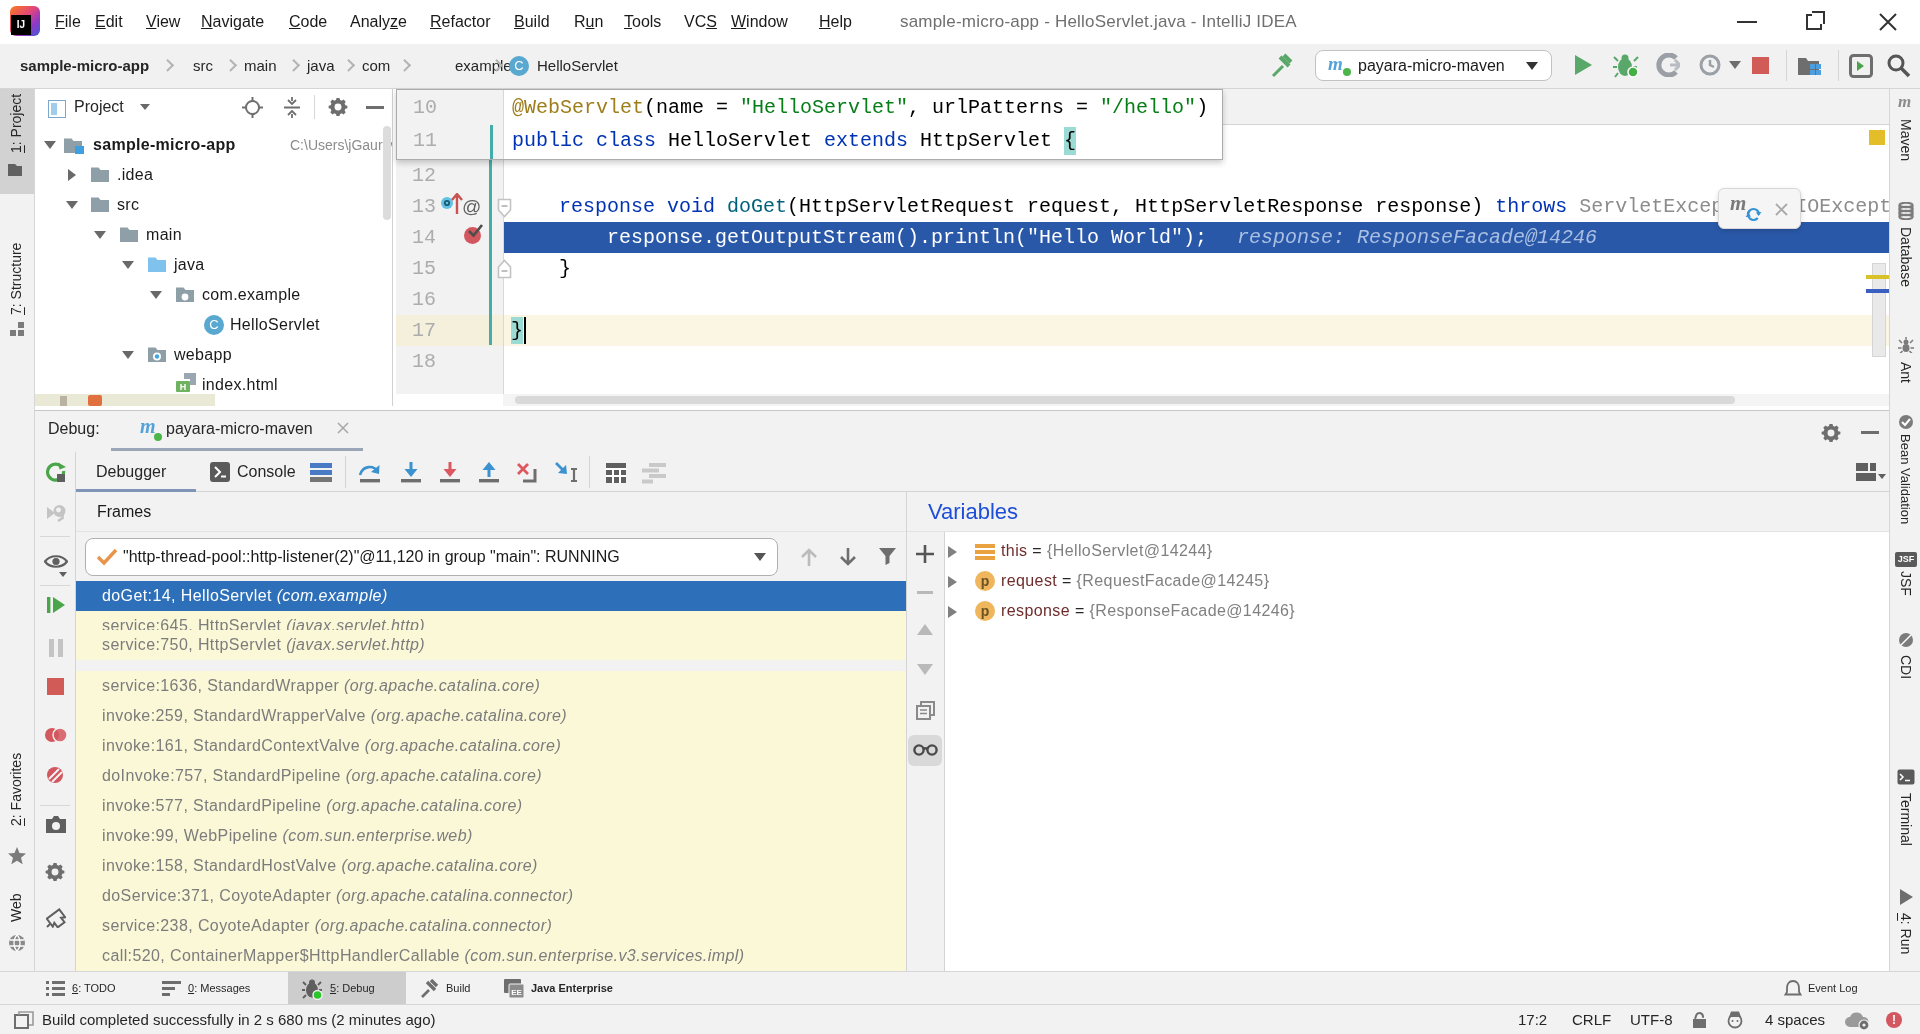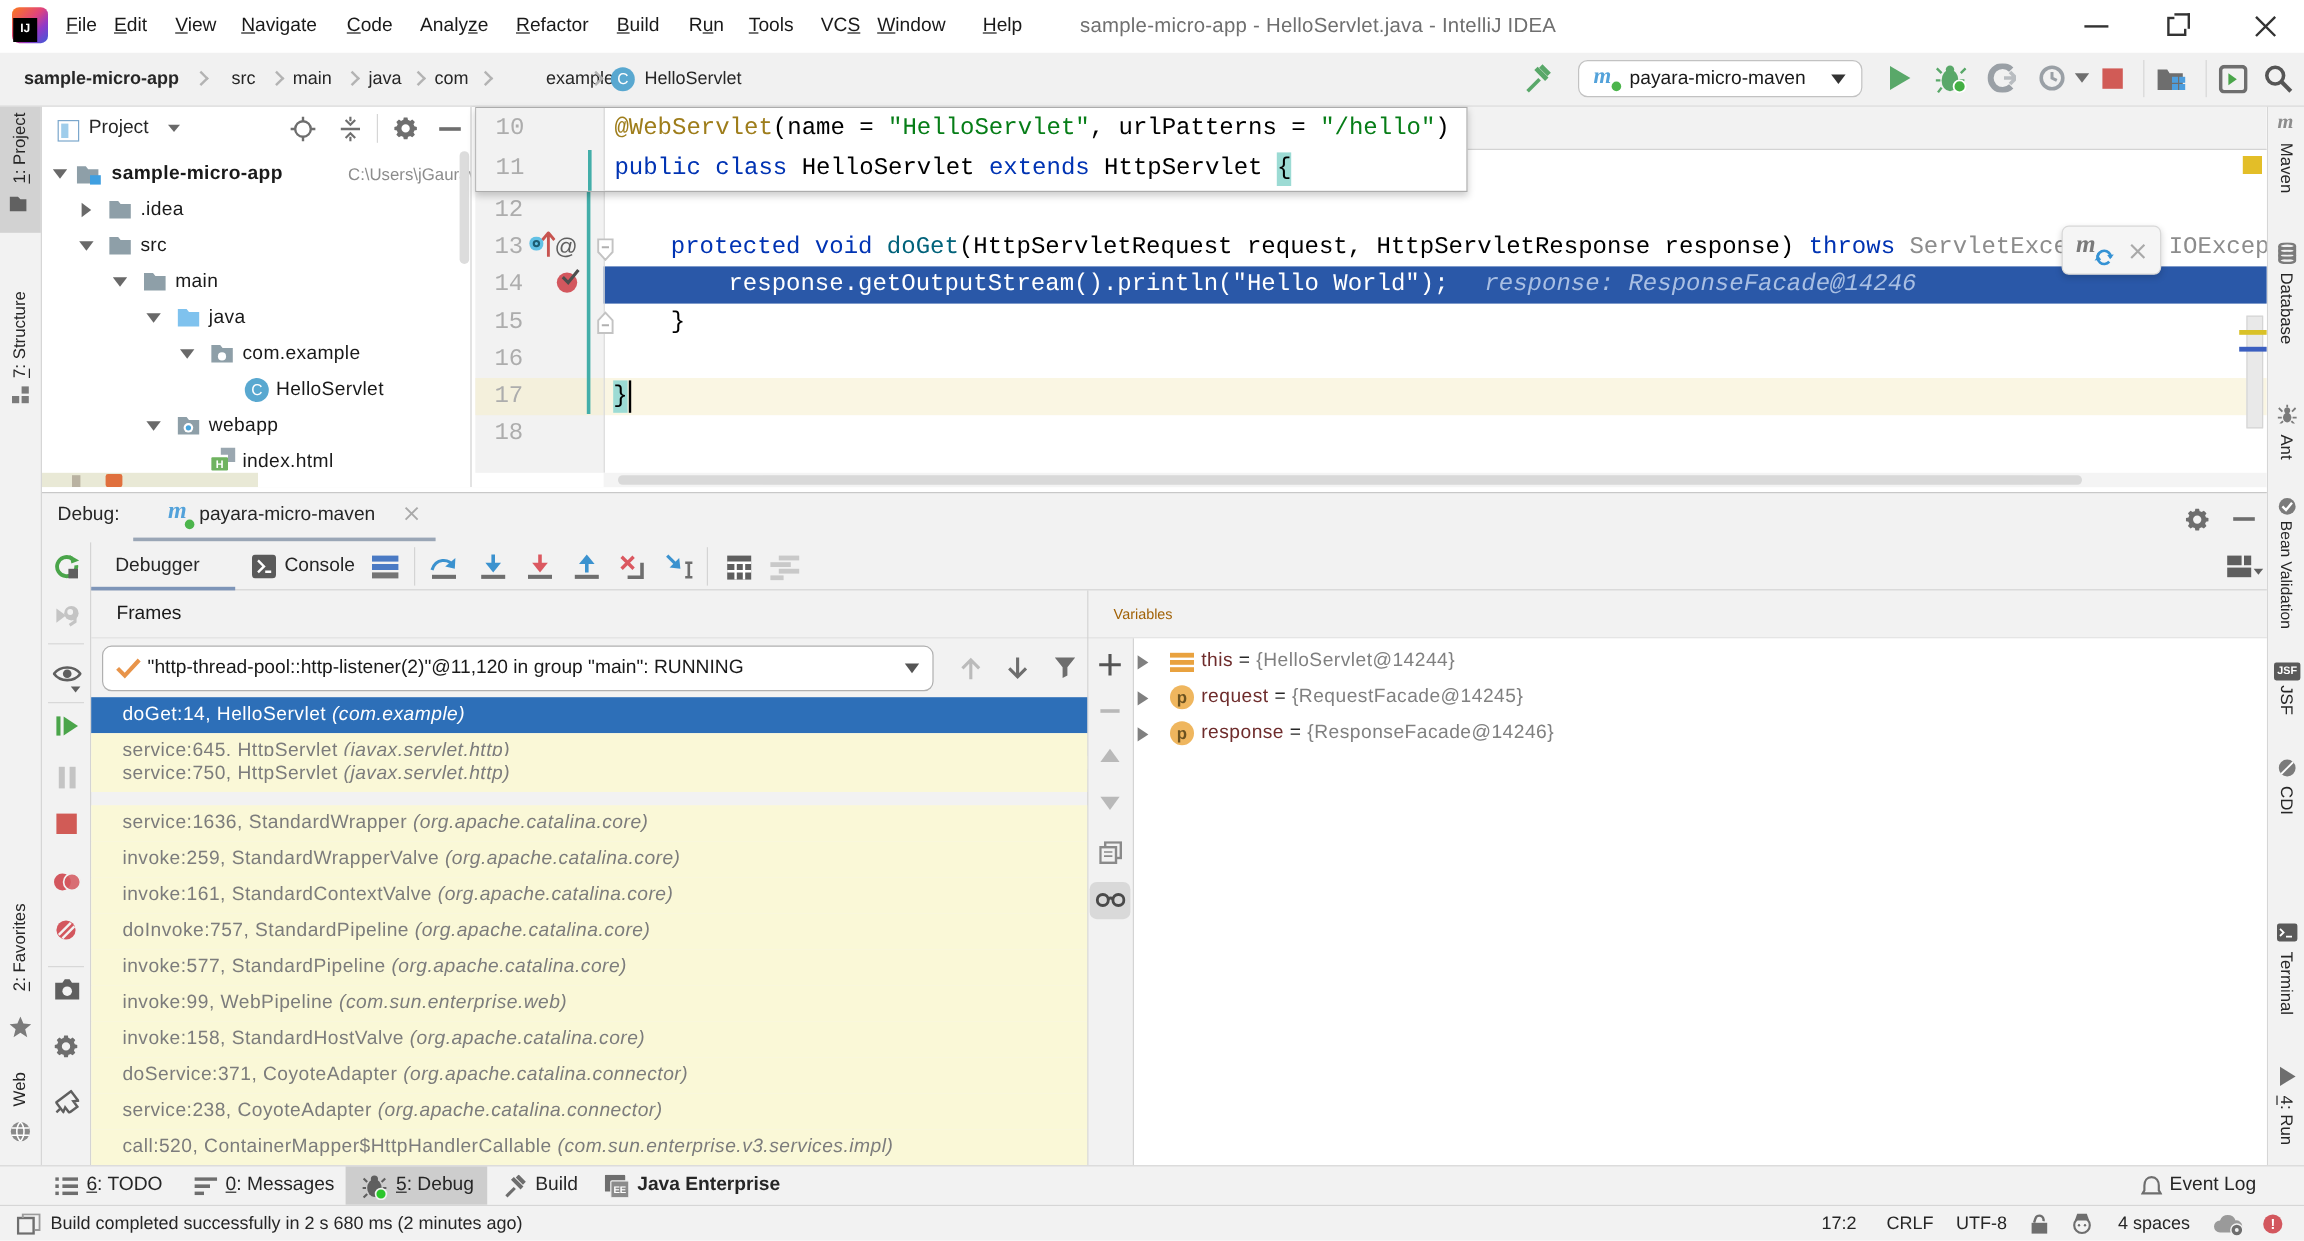--- a/index.html
+++ b/index.html
@@ -33,21 +33,21 @@
 .lnum{position:absolute;left:0;width:40px;text-align:right;height:31px;line-height:31px;font-size:20px;color:#adadad;font-family:"Liberation Mono",monospace;}
 
 #debug{left:35px;top:406px;width:1854px;height:565px;background:#f2f2f2;}
 .frow{position:absolute;left:41px;width:830px;height:30px;line-height:30px;font-size:16px;color:#7c7c7c;background:#faf8d7;white-space:nowrap;overflow:hidden;letter-spacing:0.4px;}
 .frow i{font-style:italic;}
 .frow span{margin-left:26px;}
 
 #twbar{left:0;top:971px;width:1920px;height:33px;background:#f2f2f2;border-top:1px solid #d6d6d6;box-sizing:border-box;}
 #statusbar{left:0;top:1004px;width:1920px;height:30px;background:#f2f2f2;border-top:1px solid #d6d6d6;box-sizing:border-box;}
 .sbtxt{position:absolute;top:0;height:29px;line-height:29px;font-size:15px;color:#262626;}
-.twtxt{position:absolute;top:0;height:32px;line-height:32px;font-size:16px;color:#262626;}
+.twtxt{position:absolute;top:0;height:32px;line-height:32px;font-size:11px;color:#262626;}
 </style>
 </head>
 <body>
 
 <div class="a" id="titlebar">
   <div class="a" style="left:10px;top:6px;width:30px;height:30px;border-radius:6px;background:linear-gradient(135deg,#fc7a1e 0%,#e0447c 45%,#9039c8 70%,#3d5bd8 100%);"></div>
   <div class="a" style="left:11px;top:15px;width:20px;height:20px;background:#000;color:#fff;font-size:10px;font-weight:bold;line-height:20px;text-align:center;">IJ</div>
   <div class="menuitem" style="left:55px;"><span class="u">F</span>ile</div>
   <div class="menuitem" style="left:95px;"><span class="u">E</span>dit</div>
   <div class="menuitem" style="left:146px;"><span class="u">V</span>iew</div>
@@ -322,21 +322,21 @@
 
   <svg class="a" style="left:101px;top:109px;" width="15" height="20" viewBox="0 0 15 20">
       <path d="M1.5 1.5 L13.5 1.5 L13.5 12 L7.5 18.5 L1.5 12 Z" fill="#fff" stroke="#c3c3c3" stroke-width="1.6"></path>
       <path d="M4.5 8 L10.5 8" stroke="#b0b0b0" stroke-width="1.6"></path>
     </svg>
   <svg class="a" style="left:101px;top:170px;" width="15" height="20" viewBox="0 0 15 20">
       <path d="M1.5 8 L7.5 1.5 L13.5 8 L13.5 18.5 L1.5 18.5 Z" fill="#fff" stroke="#c3c3c3" stroke-width="1.6"></path>
       <path d="M4.5 12 L10.5 12" stroke="#b0b0b0" stroke-width="1.6"></path>
     </svg>
 
-  <div class="codeline" style="top:102px;"><span style="color:#0033b3">    protected void</span><span style="color:#00627a"> doGet</span><span style="color:#000">(HttpServletRequest request, HttpServletResponse response) </span><span style="color:#0033b3">throws</span><span style="color:#8c8c8c"> ServletException, IOException {</span></div>
+  <div class="codeline" style="top:102px;"><span style="color:#0033b3">    response void</span><span style="color:#00627a"> doGet</span><span style="color:#000">(HttpServletRequest request, HttpServletResponse response) </span><span style="color:#0033b3">throws</span><span style="color:#8c8c8c"> ServletException, IOException {</span></div>
   <div class="codeline" style="top:133px;color:#fff;">        response.getOutputStream().println("Hello World");</div>
   <div class="codeline" style="top:133px;left:841px;color:#a9bfe3;font-style:italic;">response: ResponseFacade@14246</div>
   <div class="codeline" style="top:164px;color:#000;">    }</div>
   <div class="a" style="left:115px;top:228px;width:12px;height:27px;background:#9cdbd4;"></div>
   <div class="codeline" style="top:226px;color:#000;">}</div>
   <div class="a" style="left:128px;top:228px;width:2px;height:27px;background:#000;"></div>
 
   <div class="a" style="left:1476px;top:174px;width:14px;height:94px;background:#e9e9e9;border:1px solid #d5d5d5;box-sizing:border-box;"></div>
   <div class="a" style="left:1473px;top:41px;width:16px;height:15px;background:#e3be28;"></div>
   <div class="a" style="left:1470px;top:186px;width:23px;height:4px;background:#d9c128;"></div>
@@ -499,21 +499,21 @@
       <path d="M4 16 L1 19" stroke="#5f5f5f" stroke-width="2"></path>
     </svg>
   <svg class="a" style="left:1820px;top:55px;" width="22" height="22" viewBox="0 0 22 22">
       <rect x="1" y="2" width="12" height="8" fill="#5f5f5f"></rect>
       <rect x="15" y="2" width="6" height="8" fill="#5f5f5f"></rect>
       <rect x="1" y="12" width="20" height="8" fill="#5f5f5f"></rect>
     </svg>
   <div class="a" style="left:1843px;top:68px;width:0;height:0;border-left:4px solid transparent;border-right:4px solid transparent;border-top:5px solid #5f5f5f;"></div>
 
   <div class="a" style="left:62px;top:86px;height:40px;line-height:40px;font-size:16px;color:#1a1a1a;">Frames</div>
-  <div class="a" style="left:893px;top:86px;height:40px;line-height:40px;font-size:12px;color:#a16207;">Variables</div>
+  <div class="a" style="left:893px;top:86px;height:40px;line-height:40px;font-size:22px;color:#1d4ed8;">Variables</div>
   <div class="a" style="left:41px;top:125px;width:1813px;height:1px;background:#e2e2e2;"></div>
   <div class="a" style="left:871px;top:86px;width:1px;height:479px;background:#d4d4d4;"></div>
 
   <div class="a" style="left:50px;top:132px;width:693px;height:38px;background:#fff;border:1px solid #b0b0b0;border-radius:8px;box-sizing:border-box;">
     <svg class="a" style="left:10px;top:9px;" width="22" height="18" viewBox="0 0 22 18">
         <path d="M2 9 L8 15 L20 2" stroke="#e8944a" stroke-width="3.4" fill="none"></path>
       </svg>
     <div class="a" style="left:37px;top:0;height:36px;line-height:36px;font-size:16px;color:#1a1a1a;white-space:nowrap;">"http-thread-pool::http-listener(2)"@11,120 in group "main": RUNNING</div>
     <div class="a" style="left:668px;top:14px;width:0;height:0;border-left:6px solid transparent;border-right:6px solid transparent;border-top:8px solid #555;"></div>
   </div>

